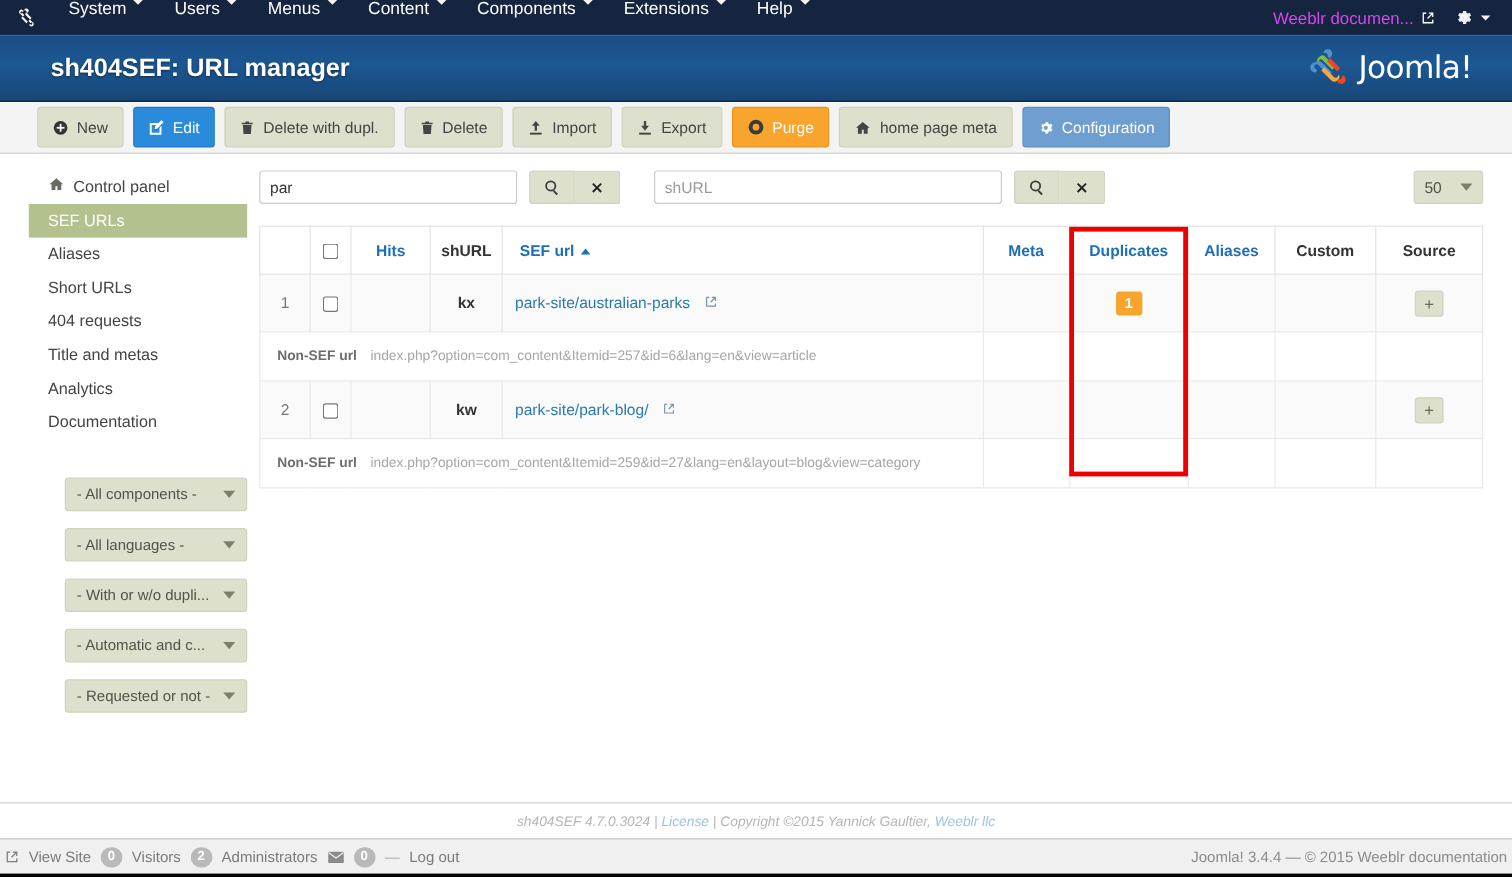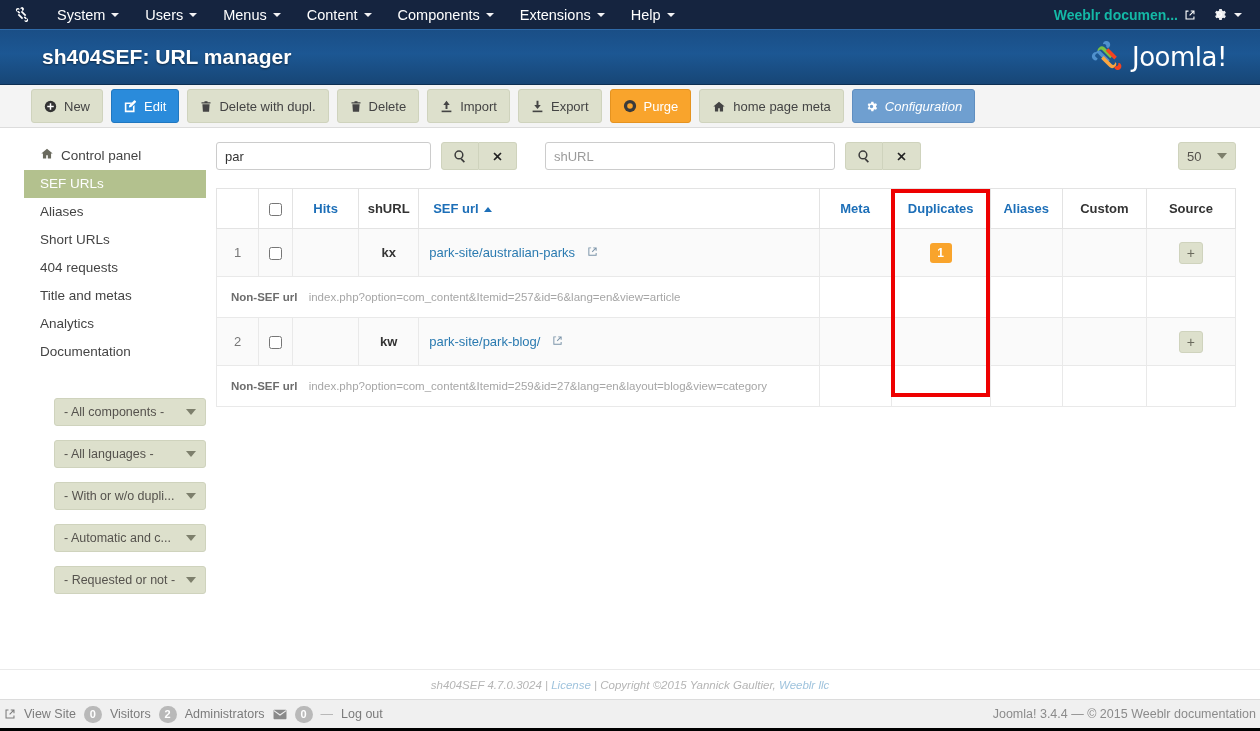--- a/index.html
+++ b/index.html
@@ -19,29 +19,29 @@
     background:#15243f;
     display:flex; align-items:center;
   }
   .tb-logo {
     width:44px; height:29px; display:flex; align-items:center; justify-content:center;
   }
   .tb-logo svg { display:block; }
   .tb-menu { display:flex; align-items:center; height:29px; }
   .tb-item {
     color:#fff; font-size:14.5px; padding:0 13px; height:29px;
-    display:flex; align-items:center; gap:6px; cursor:pointer;
+    display:flex; gap:6px; cursor:pointer;
     white-space:nowrap;
   }
   .caret-d {
     width:0;height:0;border-left:4px solid transparent;border-right:4px solid transparent;
     border-top:4px solid #fff; display:inline-block; opacity:.95;
   }
   .tb-right { margin-left:auto; display:flex; align-items:center; height:29px; padding-right:6px; }
-  .tb-user { color:#14b8a6; font-size:14px; display:flex; align-items:center; gap:6px; padding:0 10px; cursor:pointer;font-weight:bold;}
+  .tb-user { color:#d946ef; font-size:14px; display:flex; align-items:center; gap:6px; padding:0 10px; cursor:pointer;}
   .tb-gear { color:#fff; display:flex; align-items:center; gap:7px; padding:0 12px 0 6px; cursor:pointer;}
 
   
   #header {
     position:absolute; left:0; top:29px; width:1260px; height:56px;
     background:linear-gradient(to bottom,#1a4e86 0%, #1c5793 45%, #174676 100%);
     border-bottom:1px solid #0d2f53;
   }
   #header:before{
     content:""; position:absolute; left:0; right:0; top:0; height:1px; background:#2f6aa8;
@@ -66,21 +66,21 @@
     background:#f4f4f4; border-bottom:1px solid #dcdcdc;
     display:flex; align-items:center; padding-left:31px; gap:8px;
   }
   .btn {
     height:30px; padding:16px 12px; display:inline-flex; align-items:center; gap:7px;
     background:#dde0cc; border:1px solid #cfd3bd; border-radius:3px;
     font-size:13px; color:#444; cursor:pointer; white-space:nowrap;
   }
   .btn.primary { background:#2a8bdb; border-color:#2077c0; color:#fff; }
   .btn.warn { background:#f9a42c; border-color:#e59320; color:#fff; }
-  .btn.info { background:#6f9fd0; border-color:#5f8ec0; color:#fff;font-style:italic; }
+  .btn.info { background:#6f9fd0; border-color:#5f8ec0; color:#fff; }
   .bicon { font-size:14px; line-height:1; display:inline-flex; }
 
   
   #content {
     position:absolute; left:0; top:128px; width:1260px; height:541px;
     background:#fff;
   }
 
   
   #sidebar {

